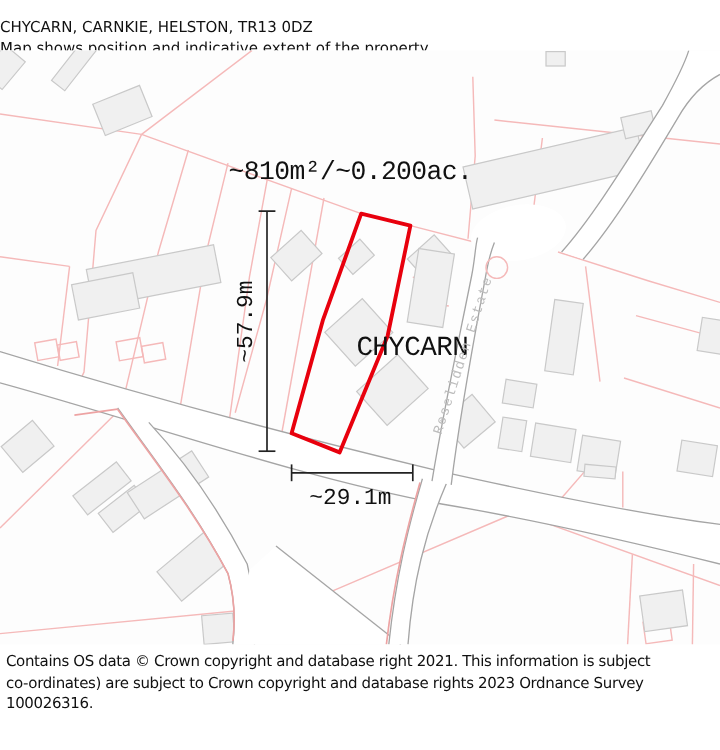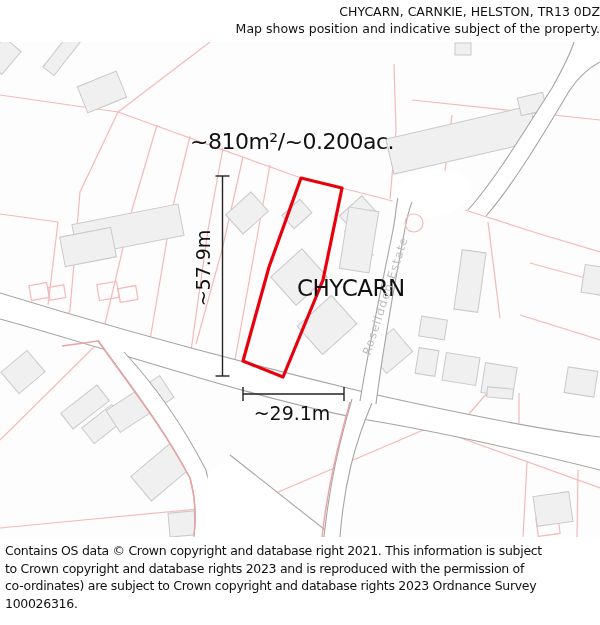--- a/index.html
+++ b/index.html
@@ -1,24 +1,24 @@
 <!DOCTYPE html>
 <html style="--plot-outline: #e8000d; --parcel-line: #f5b9b9; --parcel-line-strong: #eda3a3; --building-fill: #f0f0f0; --building-stroke: #c9c9c9; --road-casing: #a5a5a5; --road-fill: #ffffff; --street-label-color: #bdbdbd; --background: #fdfdfd;"><head>
 <meta charset="utf-8">
 <style>
   html,body{margin:0;padding:0;}
   body{
     width:600px;height:625px;overflow:hidden;background:#ffffff;
     font-family:"DejaVu Sans","Liberation Sans",sans-serif;color:#1a1a1a;
   }
   .page{width:600px;height:625px;display:flex;flex-direction:column;}
-  .header{height:42px;text-align:right;padding-top:3px;box-sizing:border-box;}
+  .header{height:42px;text-align:left;padding-top:14px;box-sizing:border-box;}
   .header .title{font-size:12.5px;line-height:17px;color:#111;}
   .header .subtitle{font-size:12.5px;line-height:17px;color:#111;}
-  .map-wrap{width:600px;height:495px;position:relative;background:#fdfdfd;}
+  .map-wrap{width:600px;height:495px;position:relative;background:#fdfdfd;font-family:Liberation Mono, monospace;}
   .map-wrap svg{display:block;}
   .footer{
     height:88px;box-sizing:border-box;padding:5px 4px 16px 5px;
     font-size:12.5px;line-height:17.6px;letter-spacing:-0.3px;color:#111;
   }
   
   .parcel{stroke:var(--parcel-line,#f5b9b9);stroke-width:1.2;fill:none;}
   .parcel-strong{stroke:var(--parcel-line-strong,#eda3a3);stroke-width:1.4;fill:none;}
   .bldg{fill:var(--building-fill,#f0f0f0);stroke:var(--building-stroke,#c9c9c9);stroke-width:1;}
   .roadfill{fill:var(--road-fill,#ffffff);stroke:none;}
@@ -28,21 +28,21 @@
   .maplabel{fill:#111;}
   .street{fill:var(--street-label-color,#bdbdbd);}
 </style>
 </head>
 <body>
 
 <div class="page">
 
   <div class="header">
     <div class="title">CHYCARN, CARNKIE, HELSTON, TR13 0DZ</div>
-    <div class="subtitle">Map shows position and indicative subject of the property.</div>
+    <div class="subtitle">Map shows position and indicative extent of the property.</div>
   </div>
 
   <div class="map-wrap">
     <svg width="600" height="495" viewBox="0 42 600 495">
 
       <rect x="0" y="42" width="600" height="495" fill="var(--background,#fdfdfd)"></rect>
 
       <g>
         <polyline class="parcel" points="118,112 301,178"></polyline>
         <polyline class="parcel" points="342,188 412,206"></polyline>
@@ -160,18 +160,17 @@
       <text class="maplabel" x="292" y="149" font-size="22" letter-spacing="-0.5" text-anchor="middle">~810m²/~0.200ac.</text>
       <text class="maplabel" x="297" y="296" font-size="23" letter-spacing="-0.5">CHYCARN</text>
       <text class="maplabel" transform="translate(210,268) rotate(-90)" font-size="19" text-anchor="middle">~57.9m</text>
       <text class="maplabel" x="292" y="420" font-size="19" text-anchor="middle">~29.1m</text>
       <text class="street" transform="translate(389,297) rotate(-72)" font-size="11.5" letter-spacing="1.2" text-anchor="middle">Roselidden Estate</text>
     </svg>
   </div>
 
   <div class="footer">
     <div>Contains OS data © Crown copyright and database right 2021. This information is subject</div>
-    <div>to Crown copyright and database rights 2023 and is reproduced with the permission of</div>
     <div>co-ordinates) are subject to Crown copyright and database rights 2023 Ordnance Survey</div>
     <div>100026316.</div>
   </div>
 
 </div>
 
 </body></html>

